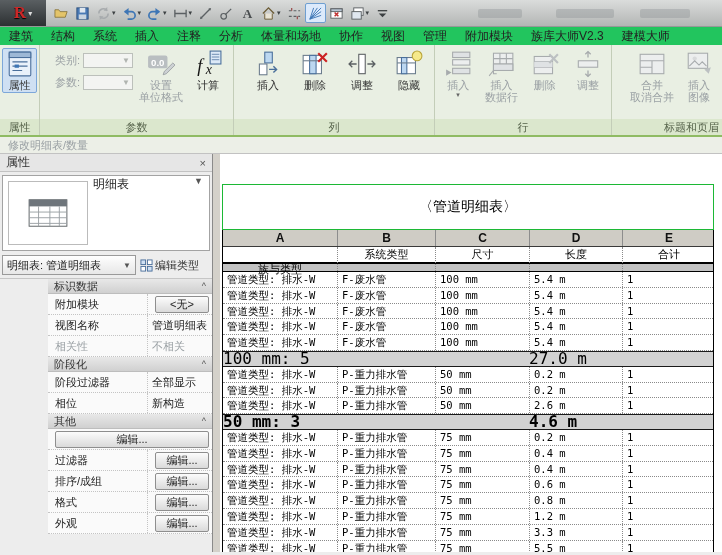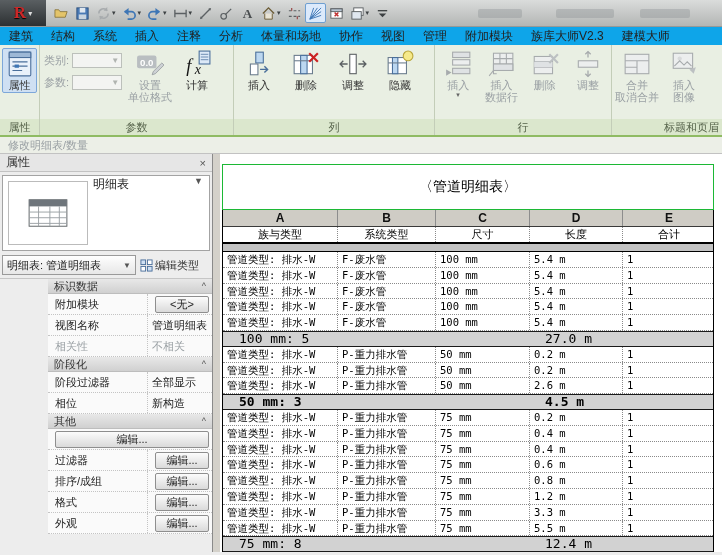--- a/index.html
+++ b/index.html
@@ -12,28 +12,28 @@
 .appbtn .rglyph{color:#cd2727;font:bold 17px "Liberation Serif",serif;text-shadow:0 1px 1px #000;}
 .appbtn .caret{color:#ddd;font-size:8px;}
 .qat{display:flex;align-items:center;padding-left:5px;}
 .qbtn{height:20px;display:flex;align-items:center;padding:0 2px;border:1px solid transparent;border-radius:2px;}
 .qbtn svg{width:15px;height:15px;display:block;}
 .qbtn .dd{font-size:7px;color:#3c4042;margin-left:1px;}
 .qbtn.hl{border-color:#6f9fd0;background:#dceafb;}
 .fadeblk{position:absolute;top:9px;height:9px;background:#8e9496;opacity:.4;border-radius:2px;}
 
 
-.tabbar{height:18px;background:#0ea5e9;display:flex;white-space:nowrap;overflow:hidden;}
+.tabbar{height:18px;background:#22c55e;display:flex;white-space:nowrap;overflow:hidden;}
 .tab{padding:0 9px;font-size:12px;line-height:18px;color:#232323;}
 
 
 .ribbon{height:92px;background:#e9efe3;border-bottom:2px solid #8fbb63;display:flex;overflow:hidden;}
 .rpanel{border-right:1px solid #c3cdb8;display:flex;flex-direction:column;flex:0 0 auto;}
 .rpanel:last-child{flex:1 0 auto;}
-.ritems{flex:1;display:flex;align-items:flex-start;justify-content:flex-start;gap:1px;padding:3px 2px 0;}
+.ritems{flex:1;display:flex;align-items:flex-start;justify-content:flex-end;gap:1px;padding:3px 2px 0;}
 .rlabel{height:16px;background:#dbe7cd;color:#55624a;font-size:11px;text-align:center;line-height:16px;overflow:hidden;white-space:nowrap;}
 .bigbtn{width:46px;display:flex;flex-direction:column;align-items:center;font-size:11px;color:#333;padding:1px 0;border:1px solid transparent;border-radius:2px;}
 .bigbtn .icon{width:28px;height:28px;}
 .bigbtn .icon svg{width:100%;height:100%;display:block;}
 .bigbtn .lbl{white-space:pre-line;text-align:center;line-height:12px;margin-top:1px;}
 .bigbtn .bdd{font-size:7px;color:#666;line-height:7px;}
 .bigbtn.disabled{color:#9aa0a4;}
 .bigbtn.active{background:#cfe0f3;border-color:#7da7d9;}
 .combostack{display:flex;flex-direction:column;gap:7px;padding:5px 4px 0 2px;}
 .combo{display:flex;align-items:center;gap:3px;font-size:11px;color:#9aa0a4;}
@@ -64,34 +64,34 @@
 .pgroup .chev{font-size:9px;color:#555;}
 .prow{height:21px;display:flex;background:#fafafa;border-bottom:1px dotted #c4c4c4;align-items:center;}
 .plabel{width:100px;padding-left:7px;font-size:11px;color:#222;border-right:1px dotted #c4c4c4;height:100%;display:flex;align-items:center;}
 .pval{flex:1;font-size:11px;color:#222;padding-left:4px;display:flex;align-items:center;height:100%;}
 .prow.dis .plabel,.prow.dis .pval{color:#9aa0a4;}
 .pbtn{flex:1;height:17px;margin:0 3px;border:1px solid #8e8e8e;border-radius:2px;background:linear-gradient(#fcfcfc,#dadada);text-align:center;font-size:11px;line-height:15px;color:#222;}
 
 
 .view{flex:1;background:#fff;border-left:7px solid #d4d1ca;position:relative;overflow:hidden;}
 .sched{position:absolute;left:2px;top:10px;width:492px;font-family:"DejaVu Sans Mono",monospace;}
-.stitle{height:46px;border:1px solid #1cb835;background:#fff;display:flex;align-items:center;justify-content:center;font-size:14px;color:#000;}
+.stitle{height:46px;border:1px solid #1cb835;background:#fff;display:flex;align-items:center;justify-content:center;font-size:14px;color:#000;margin-top:20px;}
 .sbody{border:1px solid #000;border-top:none;}
 .sletters{display:grid;height:17px;background:#cfccc5;border-bottom:1px solid #3a3a3a;}
 .sletters div{font:bold 12px "Liberation Sans",sans-serif;text-align:center;line-height:16px;border-left:1px solid #8d8d8d;color:#111;}
 .sletters div:first-child{border-left:none;}
 .sheader{display:grid;height:17px;background:#fff;border-bottom:2px solid #000;}
 .sheader div{font-size:11px;text-align:center;line-height:15px;border-left:1px dotted #8a8a8a;color:#000;}
-.sheader div:first-child{border-left:none;}
+.sheader div:first-child{border-left:none;margin-top:15px;}
 .sblank{height:8px;background:#c2c2c2;border-bottom:1px solid #000;}
 .srow{display:grid;height:15.8px;border-bottom:1px dotted #8a8a8a;background:#fff;}
 .srow div{font-size:10.5px;line-height:14.5px;padding-left:4px;white-space:nowrap;overflow:hidden;border-left:1px dotted #8a8a8a;color:#000;}
 .srow div:first-child{border-left:none;}
 .sfooter{display:grid;height:15.8px;background:#d2d2d2;border-top:1px solid #1a1a1a;border-bottom:1px solid #1a1a1a;}
-.sfooter div{font-size:13px;line-height:14.5px;padding-left:16px;white-space:nowrap;color:#000;}
+.sfooter div{font-size:16px;line-height:14.5px;padding-left:0;white-space:nowrap;color:#000;}
 </style>
 </head>
 <body>
 
 <div class="app">
 
   <div class="titlebar">
     <div class="appbtn">
       <span class="rglyph">R</span>
       <span class="caret">▾</span>
@@ -577,21 +577,21 @@
             </div>
             <div class="srow" style="grid-template-columns: 114px 98px 94px 93px 93px;">
               <div>管道类型: 排水-W</div>
               <div>P-重力排水管</div>
               <div>50 mm</div>
               <div>2.6 m</div>
               <div>1</div>
             </div>
             <div class="sfooter" style="grid-template-columns: 114px 98px 94px 93px 93px; font-weight: bold;">
               <div style="grid-column: 1 / span 3;">50 mm: 3</div>
-              <div>4.5 m</div>
+              <div>4.6 m</div>
               <div></div>
             </div>
             <div class="srow" style="grid-template-columns: 114px 98px 94px 93px 93px;">
               <div>管道类型: 排水-W</div>
               <div>P-重力排水管</div>
               <div>75 mm</div>
               <div>0.2 m</div>
               <div>1</div>
             </div>
             <div class="srow" style="grid-template-columns: 114px 98px 94px 93px 93px;">

